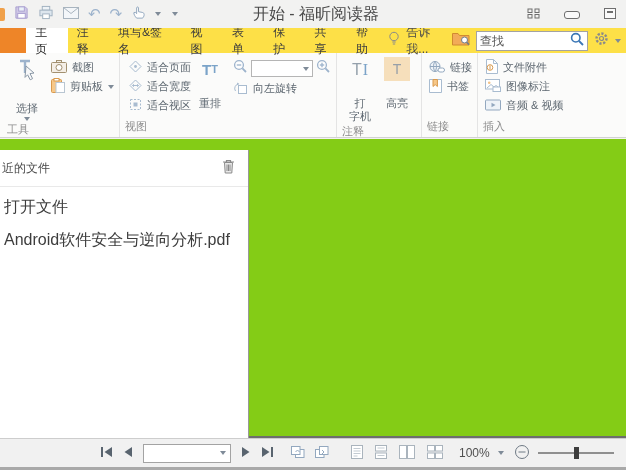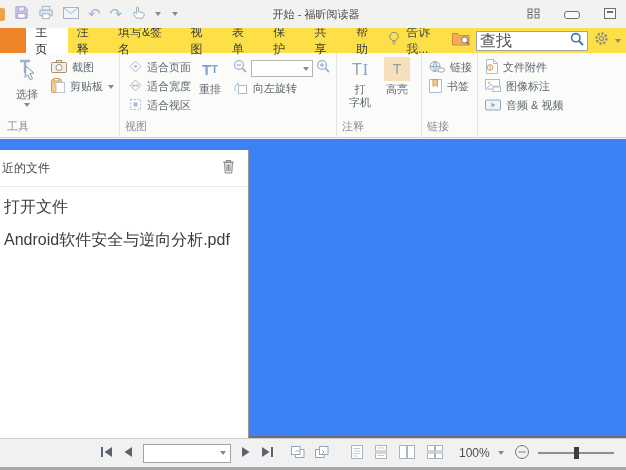--- a/index.html
+++ b/index.html
@@ -4,57 +4,57 @@
 <style>
   * { margin:0; padding:0; box-sizing:border-box; }
   html,body { width:626px; height:470px; }
   body { font-family:"Liberation Sans","DejaVu Sans",sans-serif; background:#e5e5e5; }
   .window { position:relative; width:626px; height:470px; background:#f2f2f1; overflow:hidden; border-bottom:3px solid #a9a9a9; }
 
   
   .titlebar { position:relative; height:28px; display:flex; align-items:center; background:#f2f2f1; }
   .qat { display:flex; align-items:center; gap:9px; padding-left:0; z-index:2; }
   .qat-partial { width:5px; height:13px; background:#f0a14b; border-radius:0 2px 2px 0; }
-  .title { position:absolute; left:6px; right:0; text-align:center; font-size:11px; color:#4a4a4a; z-index:1; }
+  .title { position:absolute; left:6px; right:0; text-align:center; font-size:16px; color:#4a4a4a; z-index:1; }
   .winctrl { margin-left:auto; display:flex; align-items:center; gap:24px; padding-right:10px; z-index:2; }
   .glyph-undo { font-size:15px; color:#9db3cc; line-height:14px; }
   .caret { width:0; height:0; border-left:3px solid transparent; border-right:3px solid transparent; border-top:4px solid #7f8b98; display:inline-block; }
 
   
   .tabrow { height:25px; display:flex; align-items:stretch; background:#fde047; }
   .filebtn { width:27px; background:#ee8528; }
   .tab { padding:0 9px; font-size:12px; color:#3e3e3e; display:flex; align-items:center; cursor:default; }
   .tab.active { background:#ffffff; color:#1f1f1f; }
   .tab-extra { margin-left:auto; display:flex; align-items:center; gap:6px; padding-right:5px; }
   .tellme { font-size:12px; color:#4a4a4a; }
   .searchbox { width:112px; height:20px; background:#fff; border:1px solid #a3a3a3; display:flex; align-items:center; padding:0 3px; }
-  .searchbox input { flex:1; min-width:0; border:none; outline:none; font-size:16px; color:#333; background:transparent; }
+  .searchbox input { flex:1; min-width:0; border:none; outline:none; font-size:12px; color:#333; background:transparent; }
   .searchbox input::placeholder { color:#555; opacity:1; }
 
   
   .ribbon { height:85px; background:#fbfbfa; border-bottom:1px solid #d2d2d2; display:flex; align-items:stretch; padding-left:2px; }
   .group { display:flex; flex-direction:column; border-right:1px solid #e4e4e4; padding:2px 5px 0 5px; }
   .group-body { flex:1; display:flex; align-items:flex-start; }
   .group-label { text-align:left; font-size:11px; color:#8d8d8d; padding:1px 0 3px; }
   .bigbtn { display:flex; flex-direction:column; align-items:center; padding-top:2px; font-size:11px; color:#5d6770; line-height:13px; text-align:center; }
-  .bigbtn .lbl { white-space:pre-line; margin-top:2px; }
+  .bigbtn .lbl { white-space:pre-line; margin-top:16px; }
   .smallcol { display:flex; flex-direction:column; gap:2px; padding-top:4px; }
   .smallbtn { display:flex; align-items:center; gap:5px; font-size:11px; color:#5d6770; height:17px; }
   .zoomrow { display:flex; align-items:center; gap:3px; height:19px; }
   .zoombox { width:62px; height:17px; background:#fff; border:1px solid #b5b5b5; display:flex; align-items:center; padding:0 3px; }
   .zoombox input { flex:1; min-width:0; border:none; outline:none; font-size:11px; background:transparent; }
   .reflow-glyph { color:#7ba3c8; font-weight:bold; }
   .reflow-glyph .a { font-size:15px; }
   .reflow-glyph .b { font-size:11px; }
   .tw-glyph .a { font-size:16px; color:#94a0ab; }
   .tw-glyph .b { font-size:16px; color:#7ba3c8; font-family:"Liberation Serif",serif; }
   .hl-box { width:26px; height:24px; background:#f6dfbb; display:flex; align-items:center; justify-content:center; font-size:14px; color:#979fa8; }
 
   
-  .content { position:absolute; top:139px; left:0; right:0; bottom:29px; background:#3b82f6; }
+  .content { position:absolute; top:139px; left:0; right:0; bottom:29px; background:#84cc16; }
   .content::after { content:""; position:absolute; left:249px; right:0; bottom:0; height:2px; background:#6e6e6e; }
   .panel { position:absolute; top:11px; left:0; width:249px; bottom:0; background:#ffffff; border-right:1px solid #999; }
   .panel-header { height:37px; display:flex; align-items:center; padding:0 13px 0 2px; border-bottom:1px solid #e9e9e9; font-size:12px; color:#4a4a4a; }
   .panel-header .sp { margin-left:auto; }
   .panel-item { font-size:16px; color:#3d3d3d; padding:10px 14px 2px 4px; cursor:default; white-space:nowrap; overflow:hidden; }
 
   
   .statusbar { position:absolute; left:0; right:0; bottom:0; height:29px; background:#f1f1f1; border-top:1px solid #cdcdcd; display:flex; align-items:center; font-size:12px; color:#4f4f4f; }
   .pagebox { width:88px; height:19px; background:#fff; border:1px solid #a3a3a3; display:flex; align-items:center; padding:0 4px; }
   .pagebox input { flex:1; min-width:0; border:none; outline:none; font-size:12px; background:transparent; }
@@ -309,20 +309,21 @@
           </div>
           <div class="smallbtn">
             <span><svg width="16" height="12" viewBox="0 0 16 12">
                   <rect x="0.5" y="1" width="15" height="10" rx="1" fill="#eef3f8" stroke="#93a8bf"></rect>
                   <path d="M6.5 3.8 l4 2.2 -4 2.2z" fill="#93a8bf"></path>
                 </svg></span>
             <span>音频 &amp; 视频</span>
           </div>
         </div>
       </div>
+      <div class="group-label">插入</div>
     </div>
 
   </div>
 
   <div class="content">
     <div class="panel">
       <div class="panel-header">
         <span>近的文件</span>
         <span class="sp"></span>
         <span><svg width="13" height="15" viewBox="0 0 13 15">

